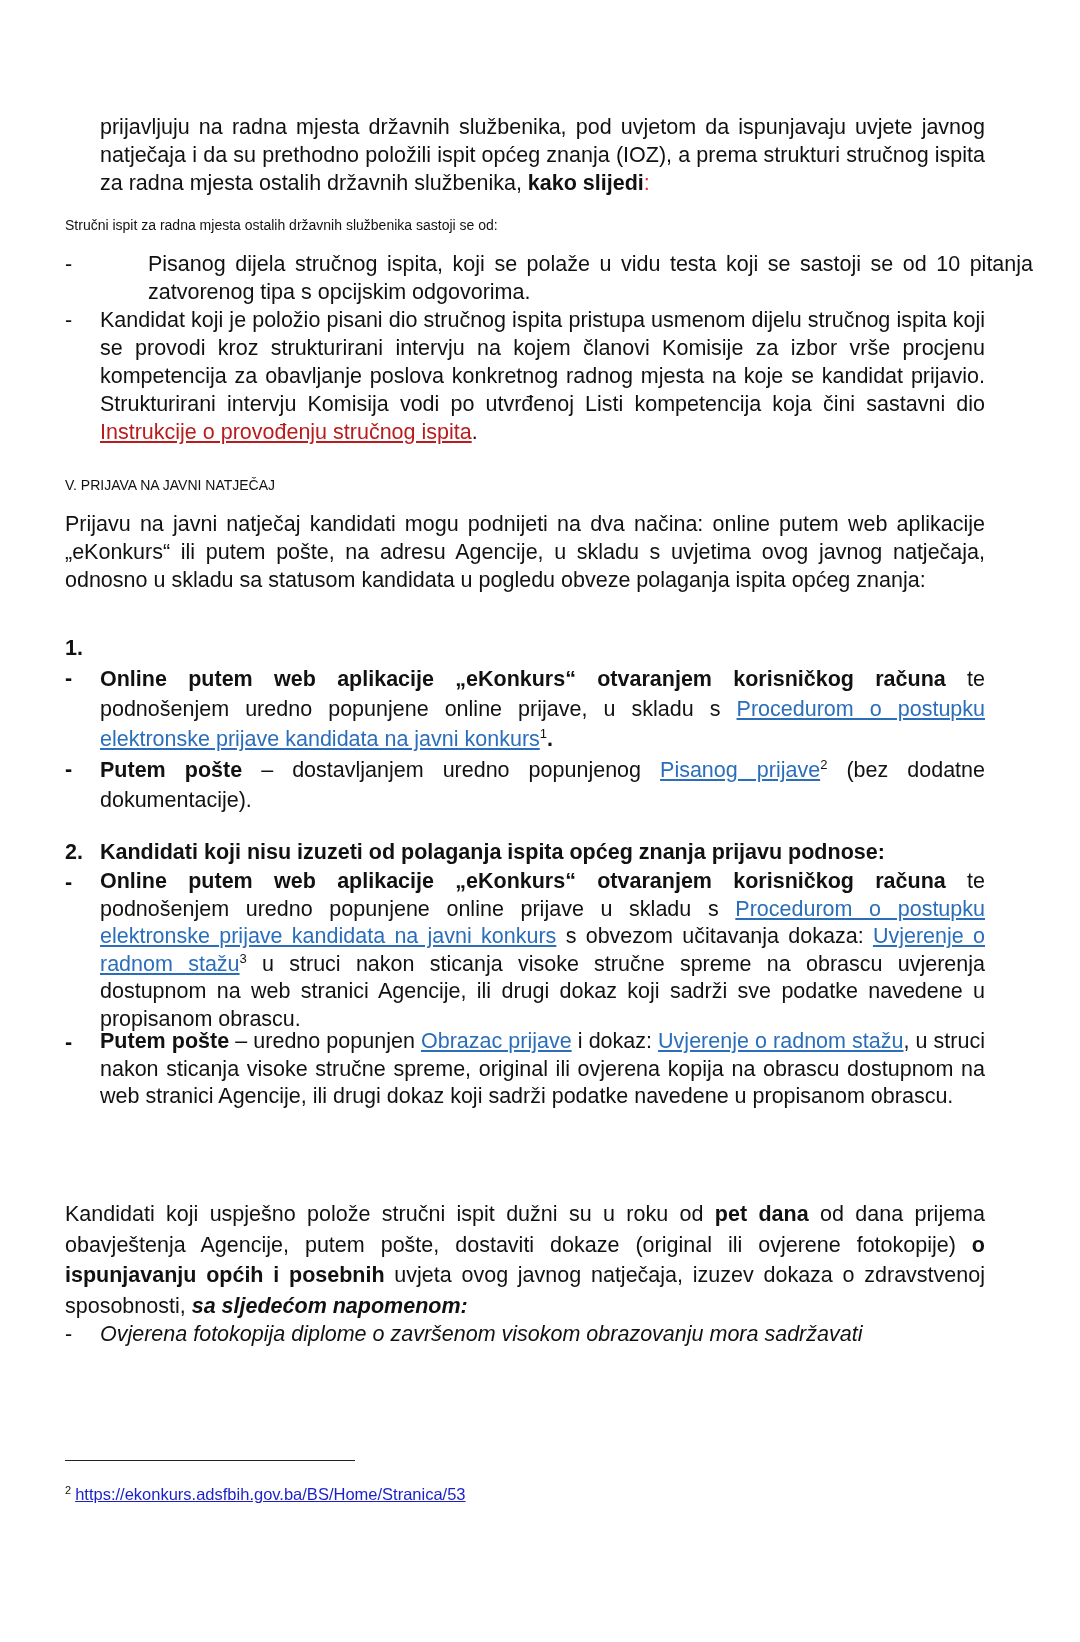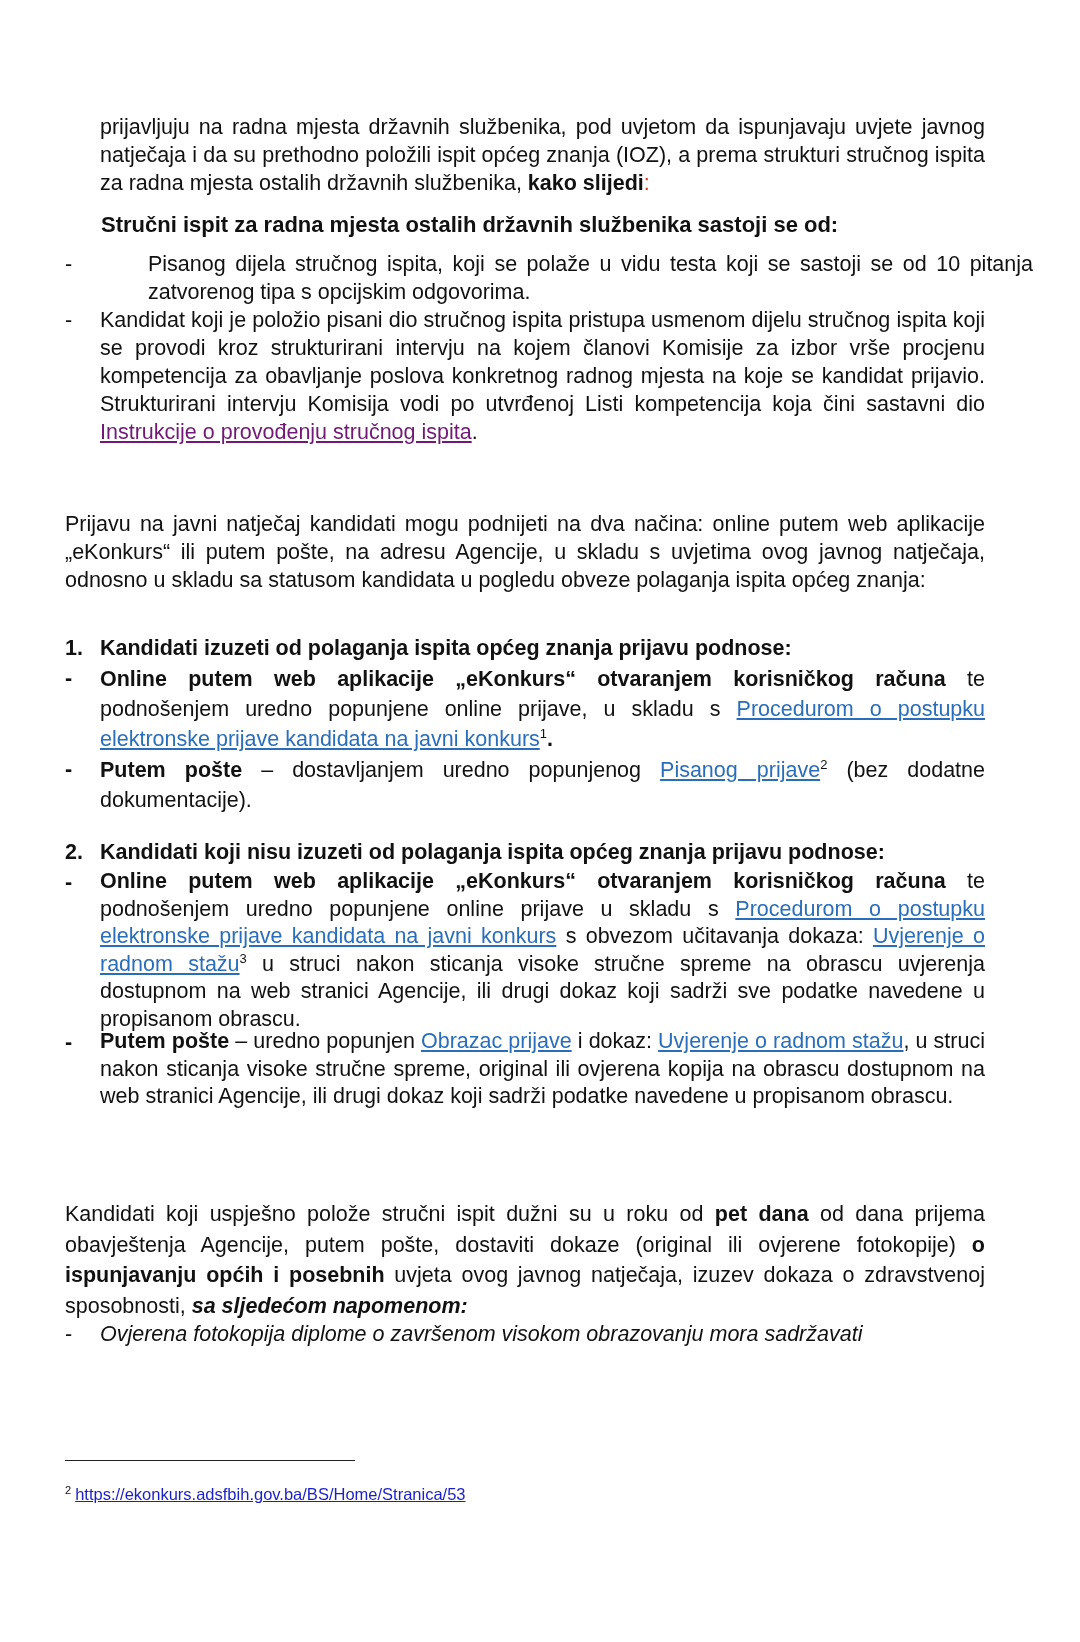--- a/index.html
+++ b/index.html
@@ -8,26 +8,26 @@
       font-family: "Liberation Sans", sans-serif; color: #111111;
     }
     .page { position: absolute; left: 0; top: 0; width: 1080px; height: 1642px; }
     .p { position: absolute; left: 65px; width: 920px; font-size: 21.5px; line-height: 28px; text-align: justify; }
     .indent { left: 100px; width: 885px; }
     .b { font-weight: bold; }
     .bi { font-weight: bold; font-style: italic; }
     .i { font-style: italic; }
     .red { color: #d9342b; }
     a.lk { color: #2a6ebb; text-decoration: underline; text-underline-offset: 2px; }
-    a.lk-dark { color: #701a75; text-decoration: underline; text-underline-offset: 2px; }
+    a.lk-dark { color: #b91c1c; text-decoration: underline; text-underline-offset: 2px; }
     sup { font-size: 13px; line-height: 0; vertical-align: 8px; }
     .dash { position: absolute; left: 65px; font-size: 21.5px; line-height: 28px; }
     .dash.b { font-weight: bold; }
     .num { position: absolute; left: 65px; font-size: 21.5px; line-height: 28px; font-weight: bold; }
-    .h { position: absolute; left: 65px; font-size: 22px; line-height: 28px; font-weight: bold; margin-left: 36px; }
+    .h { position: absolute; left: 65px; font-size: 14px; line-height: 28px; font-weight: normal; }
     .fn-rule { position: absolute; left: 65px; top: 1460px; width: 290px; height: 1px; background: #222; }
     .fn { position: absolute; left: 65px; font-size: 16.5px; line-height: 19px; }
     .fn sup { font-size: 11px; vertical-align: 6px; margin-right: 4px; }
     .fn a { color: #1a1fc8; text-decoration: underline; }
   </style>
 </head>
 <body>
 
 <div class="page">
 
@@ -38,24 +38,24 @@
   <div class="h" style="top:211px;">Stručni ispit za radna mjesta ostalih državnih službenika sastoji se od:</div>
 
   <div class="dash" style="top:250px;">-</div>
   <div class="p indent" style="top:250px;margin-left:48px;">Pisanog dijela stručnog ispita, koji se polaže u vidu testa koji se sastoji se od 10 pitanja zatvorenog tipa s opcijskim odgovorima.</div>
 
   <div class="dash" style="top:306px;">-</div>
   <div class="p indent" style="top:306px;">
     <span>Kandidat koji je položio pisani dio stručnog ispita pristupa usmenom dijelu stručnog ispita koji se provodi kroz strukturirani intervju na kojem članovi Komisije za izbor vrše procjenu kompetencija za obavljanje poslova konkretnog radnog mjesta na koje se kandidat prijavio. Strukturirani intervju Komisija vodi po utvrđenoj Listi kompetencija koja čini sastavni dio </span><a class="lk-dark">Instrukcije o provođenju stručnog ispita</a><span>.</span>
   </div>
 
+  <div class="h" style="top:471px;">V. PRIJAVA NA JAVNI NATJEČAJ</div>
   <div class="p" style="top:510px;">Prijavu na javni natječaj kandidati mogu podnijeti na dva načina: online putem web aplikacije „eKonkurs“ ili putem pošte, na adresu Agencije, u skladu s uvjetima ovog javnog natječaja, odnosno u skladu sa statusom kandidata u pogledu obveze polaganja ispita općeg znanja:</div>
 
   <div class="num" style="top:634px;">1.</div>
-  <div class="p indent b" style="top:634px;">Kandidati izuzeti od polaganja ispita općeg znanja prijavu podnose:</div>
 
   <div class="dash b" style="top:664px;">-</div>
   <div class="p indent" style="top:664px; line-height:30px;">
     <span class="b">Online putem web aplikacije „eKonkurs“ otvaranjem korisničkog računa</span><span> te podnošenjem uredno popunjene online prijave, u skladu s </span><a class="lk">Procedurom o postupku elektronske prijave kandidata na javni konkurs</a><sup>1</sup><span class="b">.</span>
   </div>
 
   <div class="dash b" style="top:755px;">-</div>
   <div class="p indent" style="top:755px; line-height:30px;">
     <span class="b">Putem pošte</span><span> – dostavljanjem uredno popunjenog </span><a class="lk">Pisanog prijave</a><sup>2</sup><span> (bez dodatne dokumentacije).</span>
   </div>

